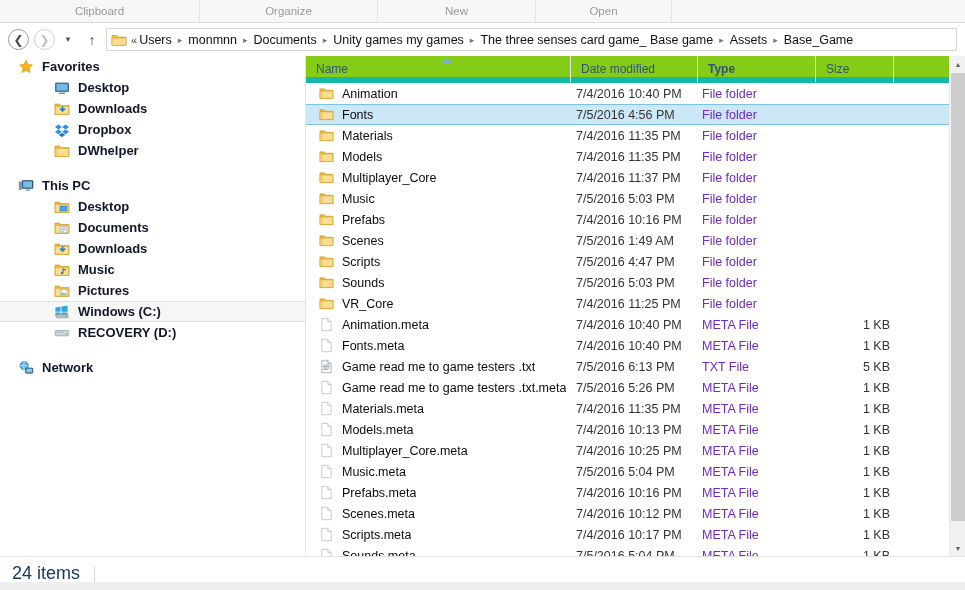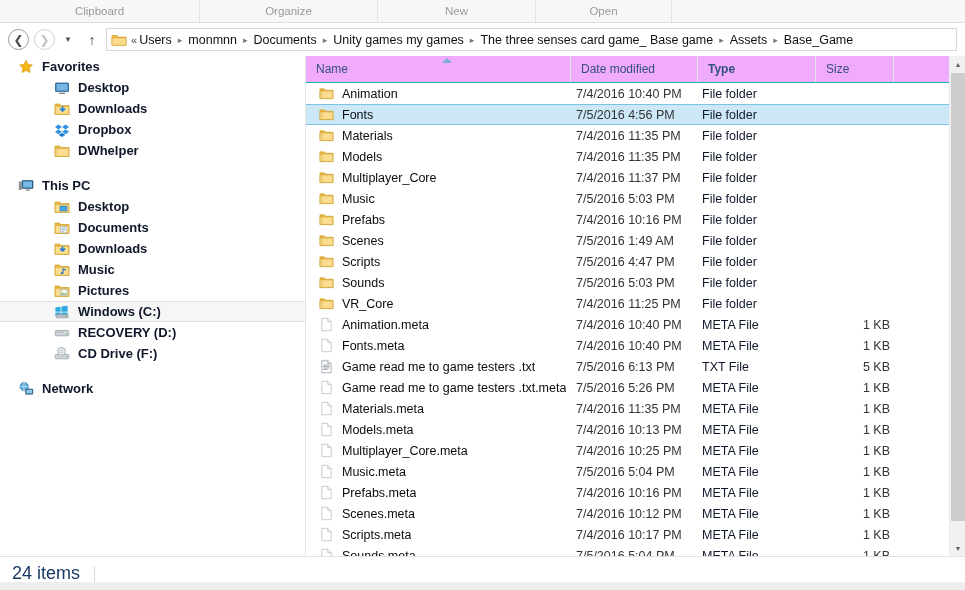--- a/index.html
+++ b/index.html
@@ -120,22 +120,22 @@
   #file-pane {
     position: absolute; left: 305px; top: 56px;
     width: 660px; height: 500px;
     background: #ffffff;
     border-left: 1px solid #e6e6e6;
     overflow: hidden;
   }
   #col-header {
     position: relative;
     height: 27px;
-    background: #f0abfc;
-    border-bottom: 1px solid #14b8a6;
+    background: #84cc16;
+    border-bottom: 6px solid #14b8a6;
   }
   .col-head {
     position: absolute; top: 0; height: 26px;
     display: flex; align-items: center;
     font-size: 12px; color: #35517a;
     padding-left: 10px;
     border-right: 1px solid #e5e5e5;
   }
   #sort-arrow {
     position: absolute; top: 2px; left: 136px;
@@ -165,21 +165,21 @@
   .cell-name {
     position: absolute; left: 13px;
     display: flex; align-items: center;
     max-width: 255px; overflow: hidden;
   }
   .cell-name .ico {
     width: 15px; height: 15px;
     margin-right: 8px; flex: 0 0 auto;
   }
   .cell-date { position: absolute; left: 270px; color: #333333; }
-  .cell-type { position: absolute; left: 396px; color: #0f172a; }
+  .cell-type { position: absolute; left: 396px; color: #6d28d9; }
   .cell-size {
     position: absolute; left: 512px; width: 72px;
     text-align: right; color: #333333;
   }
 
   
   #vscroll {
     position: absolute; right: 0; top: 56px;
     width: 16px; height: 500px;
     background: #f1f1f1;
@@ -373,29 +373,20 @@
       <span>Windows (C:)</span>
     </div>
     <div class="nav-row child">
       <span class="ico"><svg width="16" height="16" viewBox="0 0 16 16">
           <rect x="1.2" y="5.4" width="13.6" height="5.4" rx="1.4" fill="#cdd3d8" stroke="#97a0a8" stroke-width=".8"></rect>
           <rect x="2.4" y="6.6" width="7.4" height="1.1" fill="#b2bac1"></rect>
           <circle cx="12.7" cy="9" r=".7" fill="#6fbf5f"></circle>
         </svg></span>
       <span>RECOVERY (D:)</span>
     </div>
-    <div class="nav-row child">
-      <span class="ico"><svg width="16" height="16" viewBox="0 0 16 16">
-          <rect x="1.2" y="8.4" width="13.6" height="4.4" rx="1" fill="#cdd3d8" stroke="#97a0a8" stroke-width=".8"></rect>
-          <circle cx="7.4" cy="5.4" r="4" fill="#e6eaed" stroke="#9aa3ab" stroke-width=".8"></circle>
-          <circle cx="7.4" cy="5.4" r="1.2" fill="#fff" stroke="#9aa3ab" stroke-width=".6"></circle>
-          <circle cx="12.7" cy="10.6" r=".6" fill="#6fbf5f"></circle>
-        </svg></span>
-      <span>CD Drive (F:)</span>
-    </div>
     <div class="nav-spacer"></div>
     <div class="nav-row root">
       <span class="ico"><svg width="16" height="16" viewBox="0 0 16 16">
           <circle cx="6.2" cy="5.6" r="4.2" fill="#4fa8d8" stroke="#2d7fae" stroke-width=".7"></circle>
           <path d="M2 5.6h8.4M6.2 1.4c1.6 1.8 1.6 6.6 0 8.4M6.2 1.4c-1.6 1.8-1.6 6.6 0 8.4" stroke="#e8f4fb" stroke-width=".6" fill="none"></path>
           <rect x="7.6" y="8" width="7.2" height="5.2" rx=".5" fill="#37698f" stroke="#27506f" stroke-width=".6"></rect>
           <rect x="8.4" y="8.7" width="5.6" height="3.6" fill="#8ccaee"></rect>
         </svg></span>
       <span>Network</span>
     </div>

